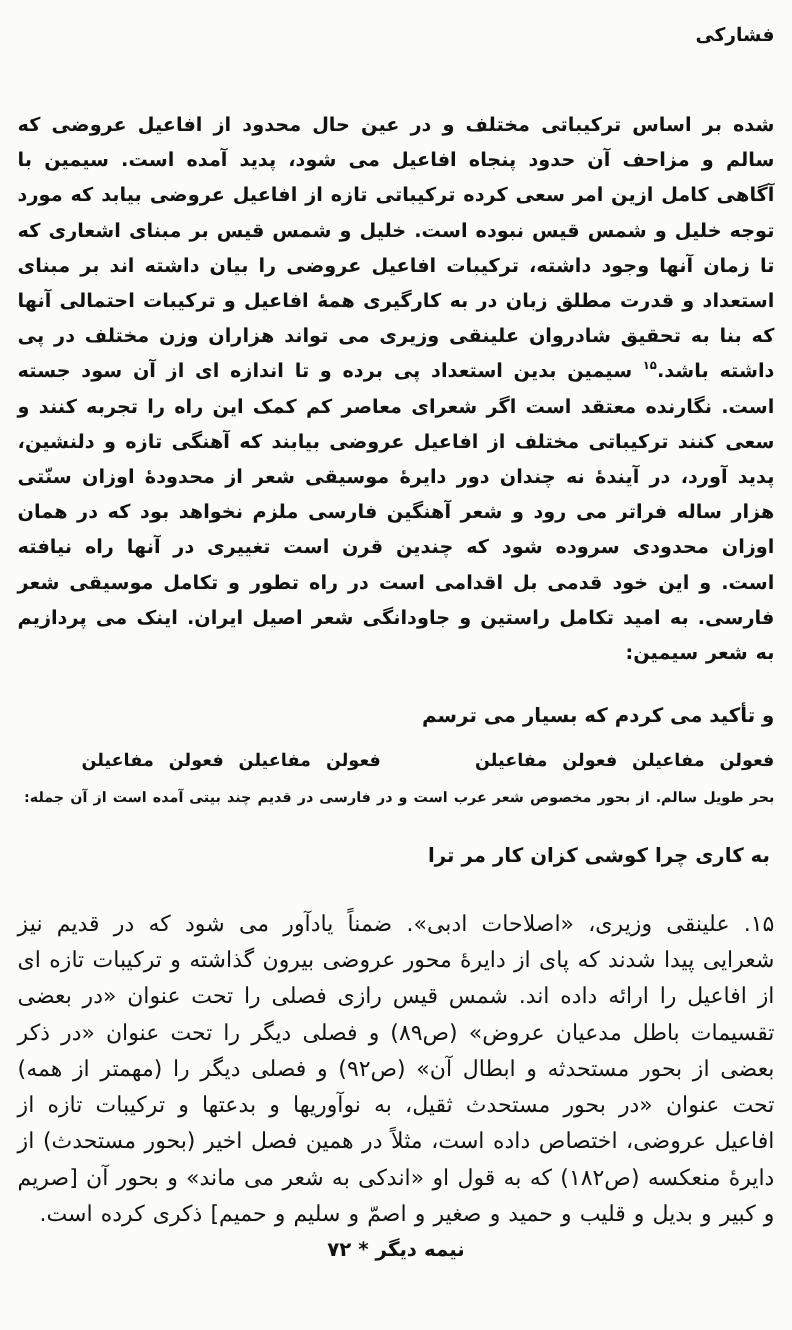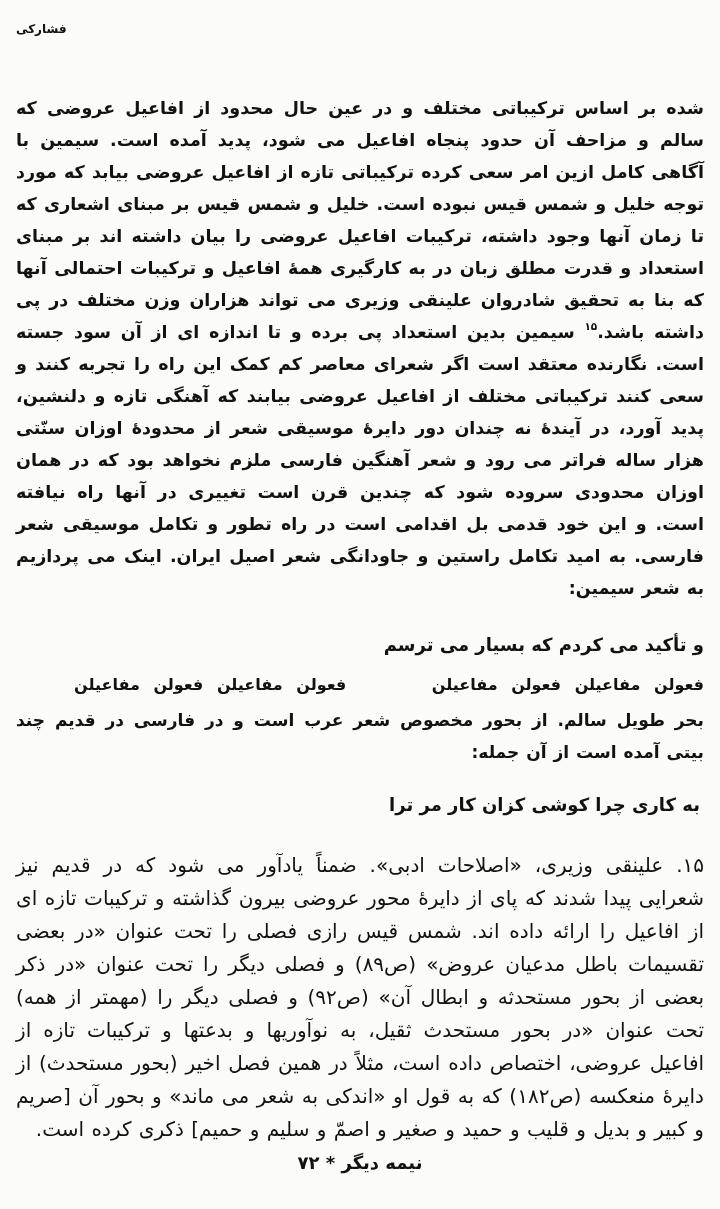--- a/index.html
+++ b/index.html
@@ -8,41 +8,41 @@
     background:#fbfbf9;color:#121212;
     font-family:"DejaVu Sans",sans-serif;
     overflow:hidden;direction:rtl;
   }
   .page{
     box-sizing:border-box;
     width:720px;height:1209px;
     padding:14px 16px 0 16px;
   }
   .running-head{
-    text-align:left;
-    font-size:12px;font-weight:bold;
+    text-align:right;
+    font-size:17px;font-weight:bold;
     margin-top:8px;
     letter-spacing:.5px;
   }
   .main-para{
     margin:56px 0 12px 0;
     font-size:17.5px;font-weight:bold;
     line-height:32px;
     text-align:justify;
     word-spacing:1px;
   }
   .main-para sup{
     font-size:10.5px;
     line-height:0;
     vertical-align:8px;
     font-weight:bold;
   }
   .para2{
     margin:10px 0 0 0;
-    font-size:17px;font-weight:bold;
+    font-size:13px;font-weight:bold;
     line-height:32px;
     text-align:justify;
     word-spacing:1px;
   }
   .verse-row{
     display:flex;
     justify-content:space-between;
     font-size:18px;font-weight:bold;
     margin-top:30px;
   }

